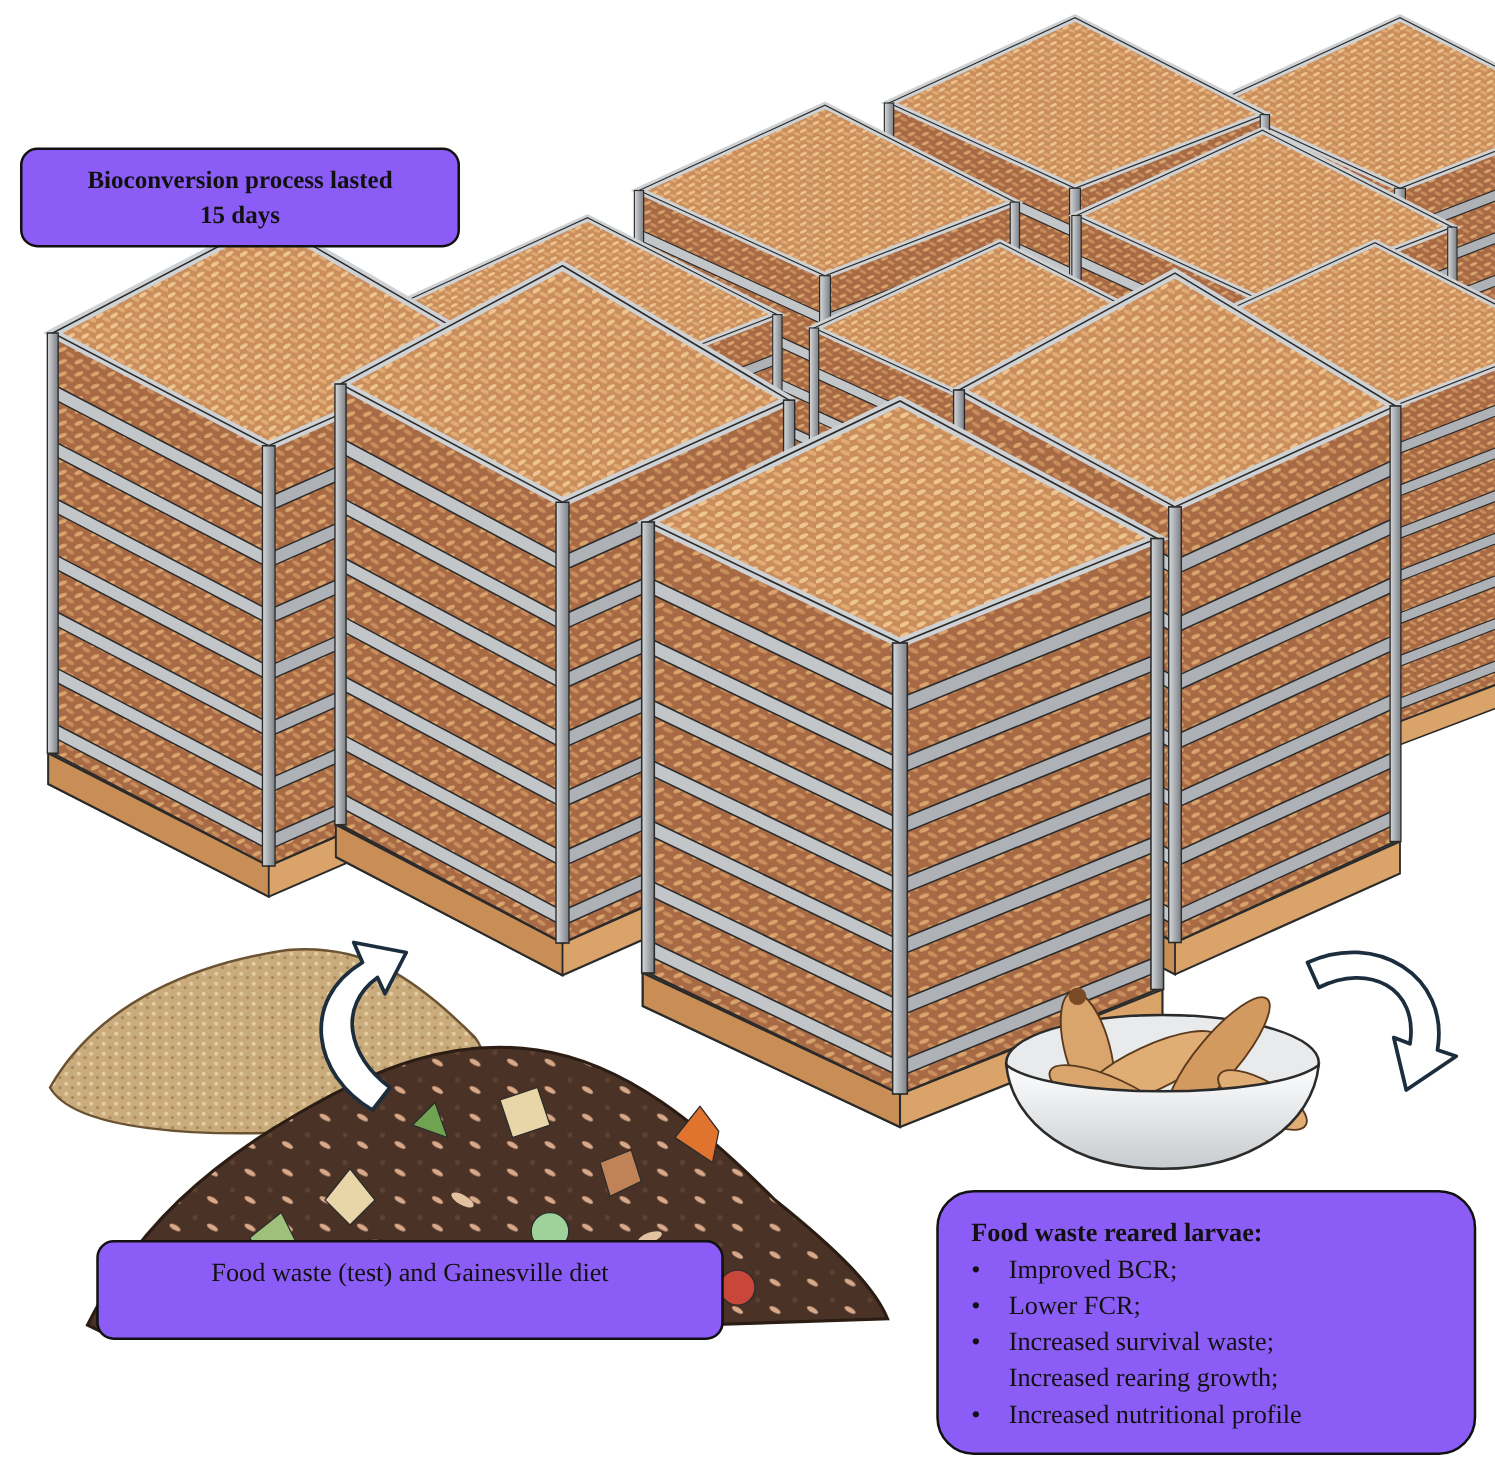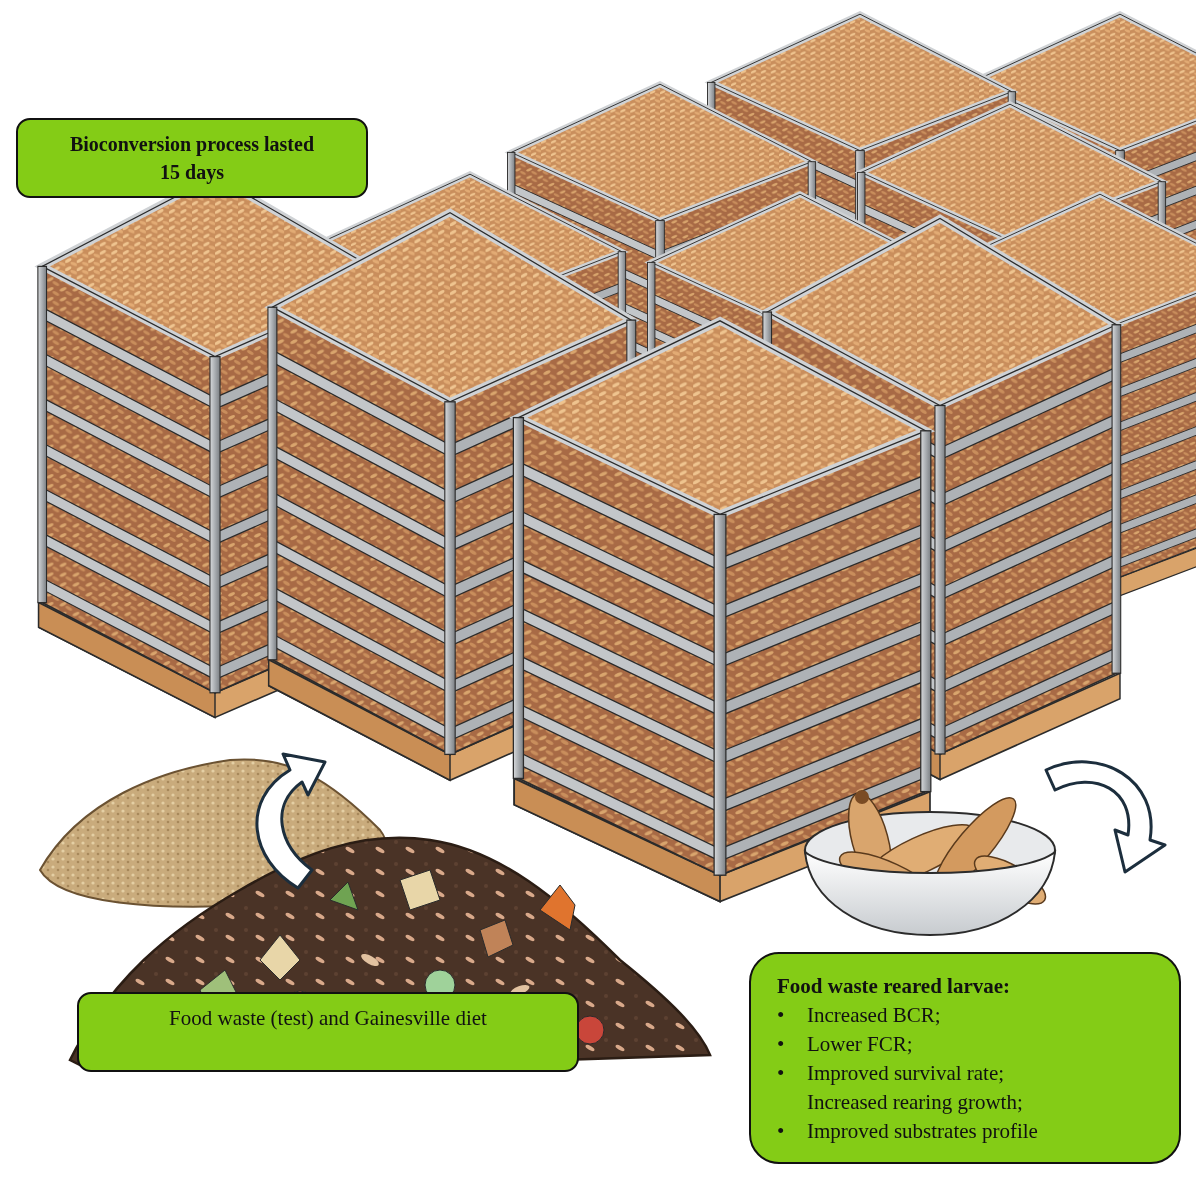--- a/index.html
+++ b/index.html
@@ -1,19 +1,19 @@
 <!DOCTYPE html>
 <html><head>
 <meta charset="utf-8">
 <style>
   html, body { margin:0; padding:0; background:#ffffff; }
   body { width:1196px; height:1184px; position:relative; overflow:hidden;
          font-family:"DejaVu Serif","Liberation Serif",serif; }
   #scene { position:absolute; left:0; top:0; width:1196px; height:1184px; }
-  .callout { position:absolute; background:#84cc16; border:2.5px solid #111;
+  .callout { position:absolute; background:#8b5cf6; border:2.5px solid #111;
              color:#111; box-sizing:border-box; }
   #callout-duration { left:16px; top:118px; width:352px; height:80px; border-radius:14px;
              text-align:center; font-weight:bold; font-size:20px; line-height:28px; padding-top:10px;
              font-family:"Liberation Serif","DejaVu Serif",serif; }
   #callout-substrates { left:77px; top:992px; width:502px; height:80px; border-radius:14px;
              text-align:center; font-size:21px; line-height:28px; padding-top:10px;
              font-family:"Liberation Serif","DejaVu Serif",serif; }
   #callout-results { left:749px; top:952px; width:432px; height:212px; border-radius:30px;
              font-size:21px; line-height:29px; padding:18px 10px 0 26px;
              font-family:"Liberation Serif","DejaVu Serif",serif; }
@@ -178,19 +178,19 @@
   <span class="line">15 days</span>
 </div>
 
 <div id="callout-substrates" class="callout">
   <span class="line">Food waste (test) and Gainesville diet</span>
 </div>
 
 <div id="callout-results" class="callout">
   <div class="title">Food waste reared larvae:</div>
   <ul>
-    <li><span class="bullet">•</span><span>Increased BCR;</span></li>
+    <li><span class="bullet">•</span><span>Improved BCR;</span></li>
     <li><span class="bullet">•</span><span>Lower FCR;</span></li>
-    <li><span class="bullet">•</span><span>Improved survival rate;</span></li>
+    <li><span class="bullet">•</span><span>Increased survival waste;</span></li>
     <li><span class="bullet"></span><span>Increased rearing growth;</span></li>
-    <li><span class="bullet">•</span><span>Improved substrates profile</span></li>
+    <li><span class="bullet">•</span><span>Increased nutritional profile</span></li>
   </ul>
 </div>
 
 </body></html>

